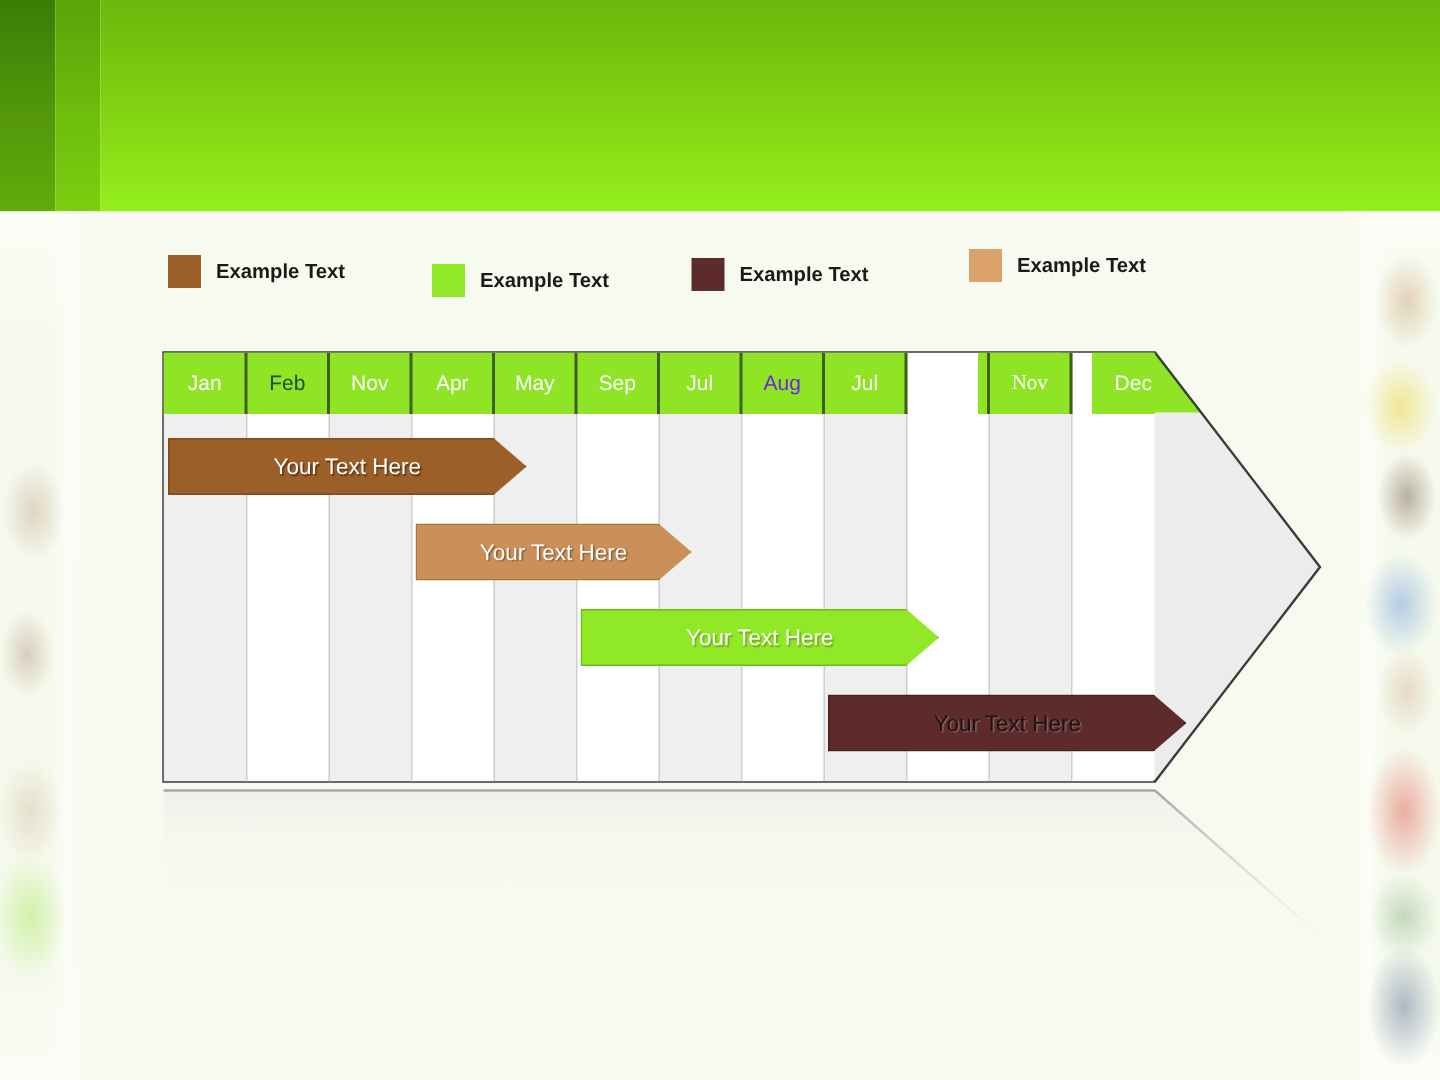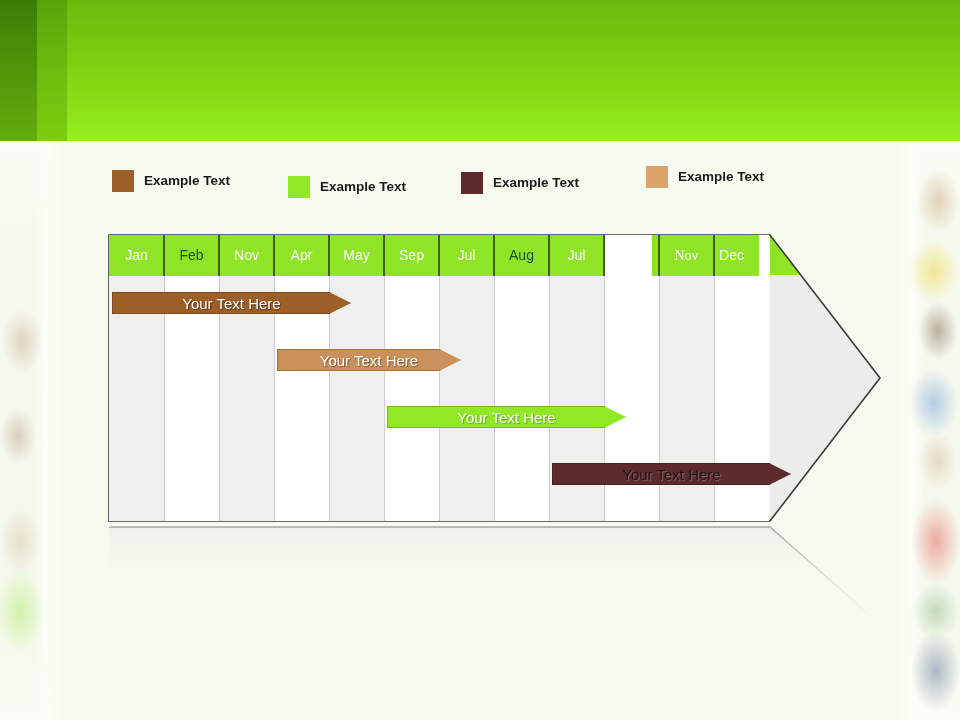--- a/index.html
+++ b/index.html
@@ -160,21 +160,21 @@
   .month-sep {
     position: absolute;
     top: 0;
     width: 1.4px; height: 41px;
     background: #3f5f12;
   }
 
   
   .bar {
     position: absolute;
-    height: 22px;
+    height: 38px;
     display: flex;
     align-items: center;
     justify-content: center;
     font-size: 15px;
     white-space: nowrap;
     box-sizing: border-box;
   }
   .bar span { position: relative; z-index: 2; }
 
   .bar.b-brown  { background: #9c5f28; border: 1px solid #7d4b1f; color: #ffffff;
@@ -273,37 +273,37 @@
         <div class="col plain" style="left: 275px;"></div>
         <div class="col-sep" style="left: 275px;"></div>
         <div class="month-head" style="left: 275px; background: rgb(143, 229, 37); color: rgb(255, 255, 255);">Sep</div>
         <div class="month-sep" style="left: 274.3px;"></div>
         <div class="col shade" style="left: 330px;"></div>
         <div class="col-sep" style="left: 330px;"></div>
         <div class="month-head" style="left: 330px; background: rgb(143, 229, 37); color: rgb(255, 255, 255);">Jul</div>
         <div class="month-sep" style="left: 329.3px;"></div>
         <div class="col plain" style="left: 385px;"></div>
         <div class="col-sep" style="left: 385px;"></div>
-        <div class="month-head" style="left: 385px; background: rgb(143, 229, 37); color: #14532d;">Aug</div>
+        <div class="month-head" style="left: 385px; background: rgb(143, 229, 37); color: #6d28d9;">Aug</div>
         <div class="month-sep" style="left: 384.3px;"></div>
         <div class="col shade" style="left: 440px;"></div>
         <div class="col-sep" style="left: 440px;"></div>
         <div class="month-head" style="left: 440px; background: rgb(143, 229, 37); color: rgb(255, 255, 255);">Jul</div>
         <div class="month-sep" style="left: 439.3px;"></div>
         <div class="col plain" style="left: 495px;"></div>
         <div class="col-sep" style="left: 495px;"></div>
         <div class="month-head" style="left: 495px; background: rgb(143, 229, 37); color: rgb(255, 255, 255); margin-left: 48px;">Oct</div>
         <div class="month-sep" style="left: 494.3px;"></div>
         <div class="col shade" style="left: 550px;"></div>
         <div class="col-sep" style="left: 550px;"></div>
         <div class="month-head" style="left: 550px; background: rgb(143, 229, 37); color: rgb(255, 255, 255); font-family: Liberation Serif, serif;">Nov</div>
         <div class="month-sep" style="left: 549.3px;"></div>
         <div class="col plain" style="left: 605px;"></div>
         <div class="col-sep" style="left: 605px;"></div>
-        <div class="month-head" style="left: 595px; background: rgb(143, 229, 37); color: rgb(255, 255, 255);">Dec</div>
+        <div class="month-head" style="left: 619px; background: rgb(143, 229, 37); color: rgb(255, 255, 255);">Dec</div>
         <div class="month-sep" style="left: 604.3px;"></div>
       </div>
     <div id="bars-layer" style="position:absolute;left:1px;top:1px;width:772px;height:286px;">
         <div class="bar b-brown" style="left: 3px; top: 57px; width: 239px;">
           <span>Your  Text Here</span>
         </div>
         <div class="bar b-tan" style="left: 168px; top: 114px; width: 184px;">
           <span>Your  Text Here</span>
         </div>
         <div class="bar b-green" style="left: 278px; top: 171px; width: 239px;">

